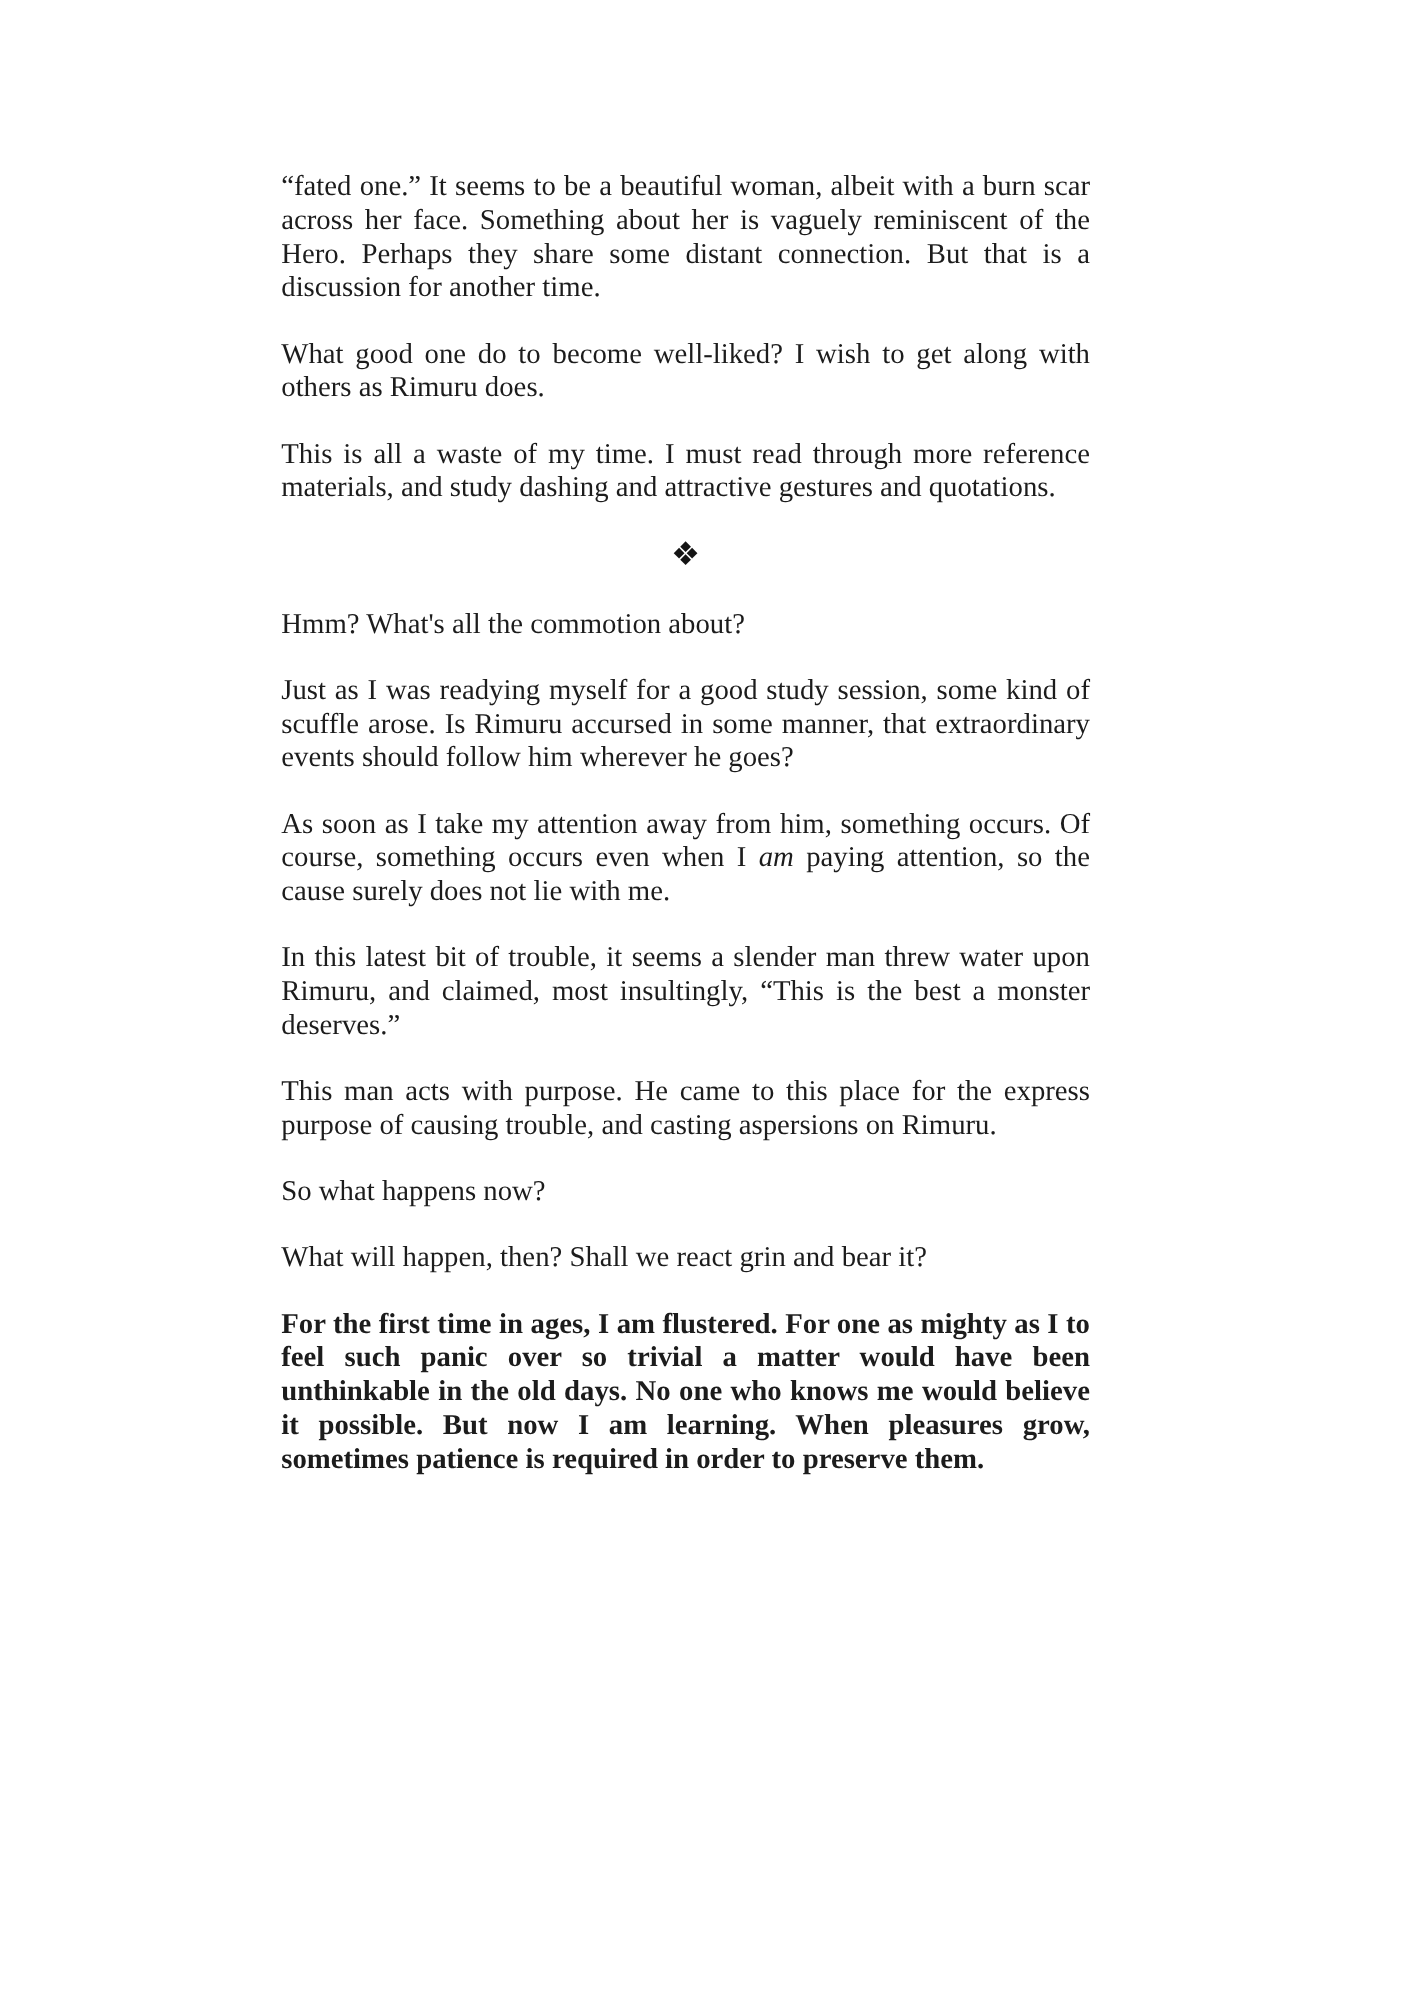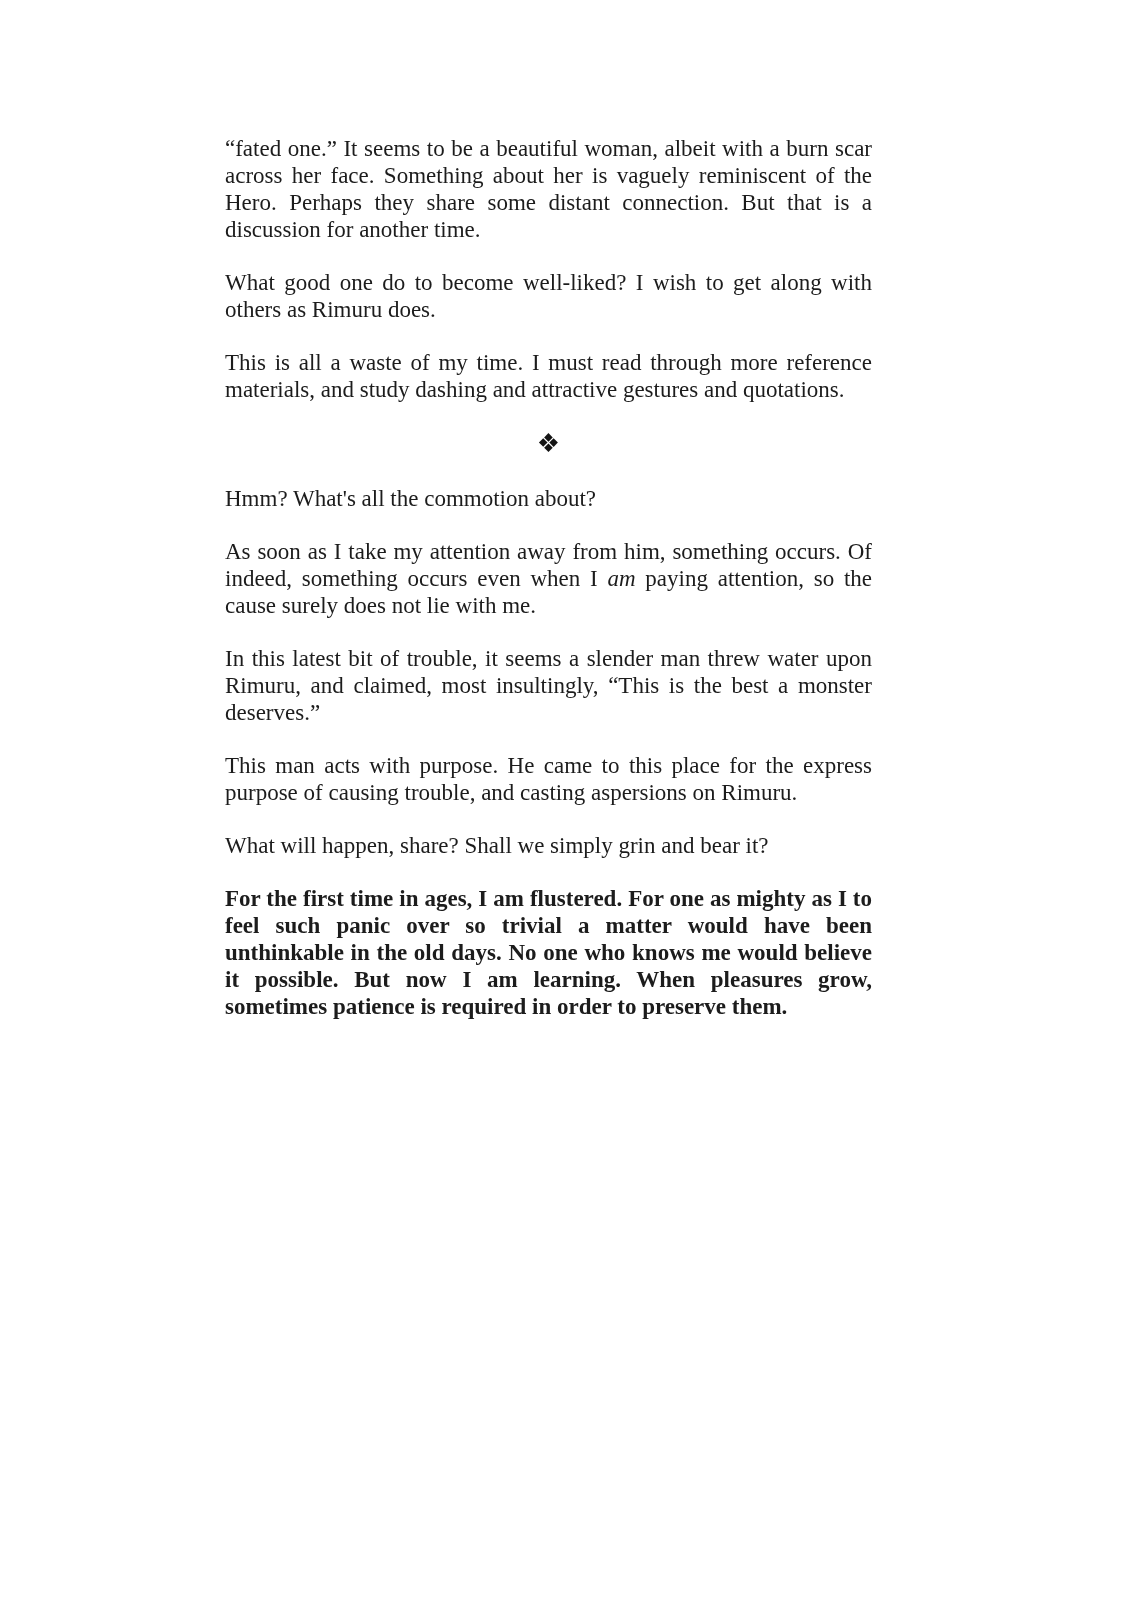--- a/index.html
+++ b/index.html
@@ -55,19 +55,21 @@
 </head>
 <body>
 
 <div class="page">
   <div class="text-block">
     <p>“fated one.” It seems to be a beautiful woman, albeit with a burn scar across her face. Something about her is vaguely reminiscent of the Hero. Perhaps they share some distant connection. But that is a discussion for another time.</p>
     <p>What good one do to become well-liked? I wish to get along with others as Rimuru does.</p>
     <p>This is all a waste of my time. I must read through more reference materials, and study dashing and attractive gestures and quotations.</p>
     <p class="ornament">❖</p>
     <p>Hmm? What's all the commotion about?</p>
-    <p><span>As soon as I take my attention away from him, something occurs. Of indeed, something occurs even when I </span><em>am</em><span> paying attention, so the cause surely does not lie with me.</span></p>
+    <p>Just as I was readying myself for a good study session, some kind of scuffle arose. Is Rimuru accursed in some manner, that extraordinary events should follow him wherever he goes?</p>
+    <p><span>As soon as I take my attention away from him, something occurs. Of course, something occurs even when I </span><em>am</em><span> paying attention, so the cause surely does not lie with me.</span></p>
     <p>In this latest bit of trouble, it seems a slender man threw water upon Rimuru, and claimed, most insultingly, “This is the best a monster deserves.”</p>
     <p>This man acts with purpose. He came to this place for the express purpose of causing trouble, and casting aspersions on Rimuru.</p>
-    <p>What will happen, share? Shall we simply grin and bear it?</p>
+    <p>So what happens now?</p>
+    <p>What will happen, then? Shall we react grin and bear it?</p>
     <p>For the first time in ages, I am flustered. For one as mighty as I to feel such panic over so trivial a matter would have been unthinkable in the old days. No one who knows me would believe it possible. But now I am learning. When pleasures grow, sometimes patience is required in order to preserve them.</p>
   </div>
 </div>
 
 </body></html>

